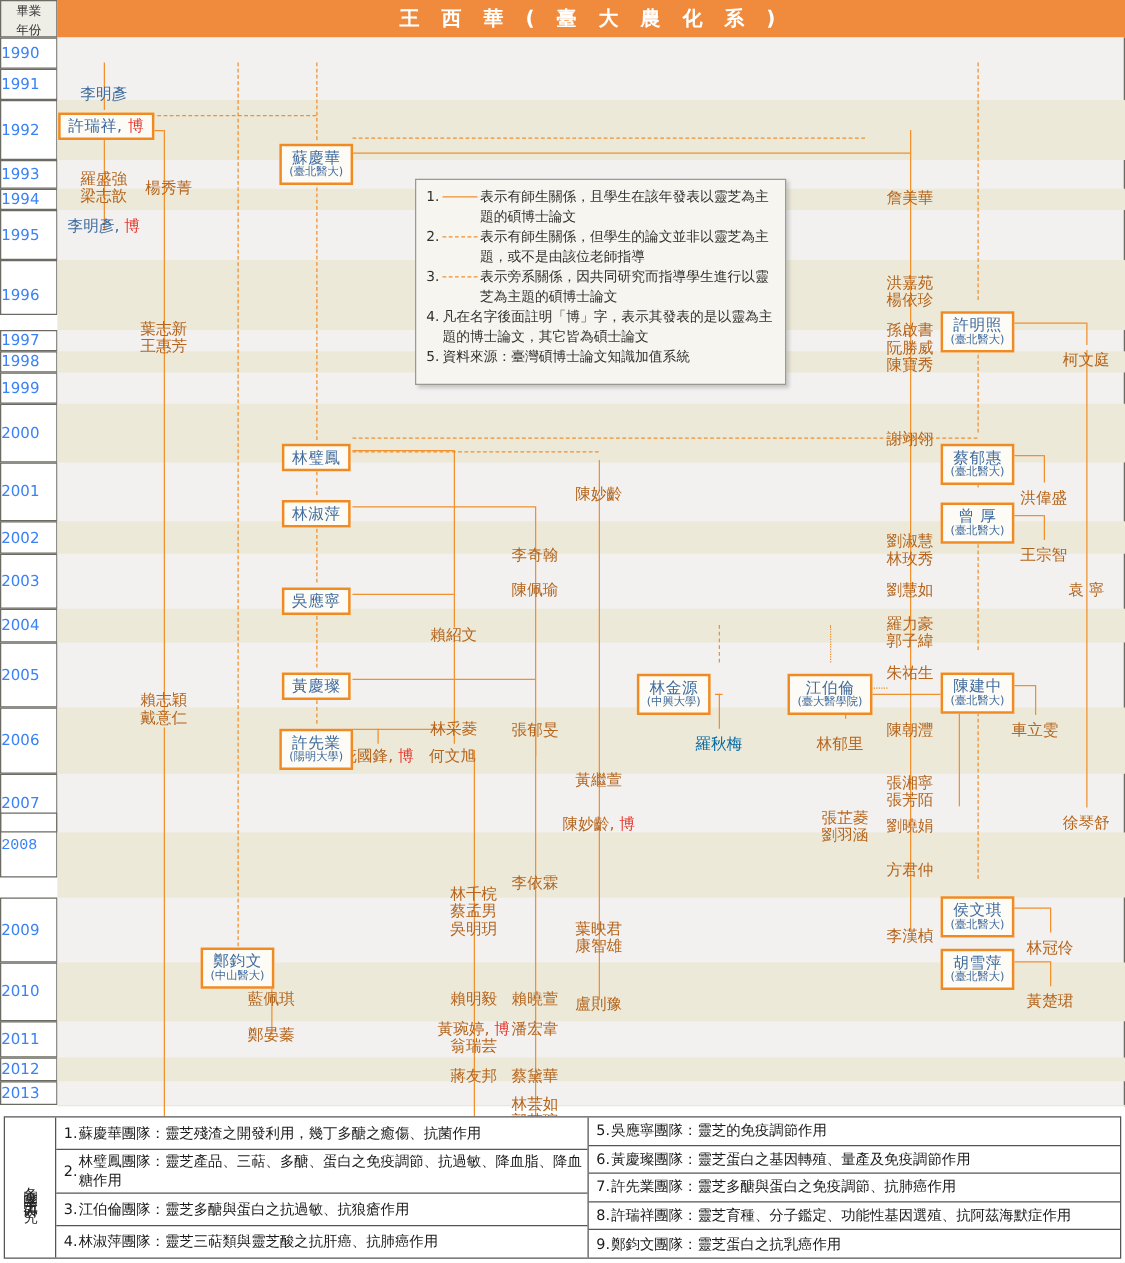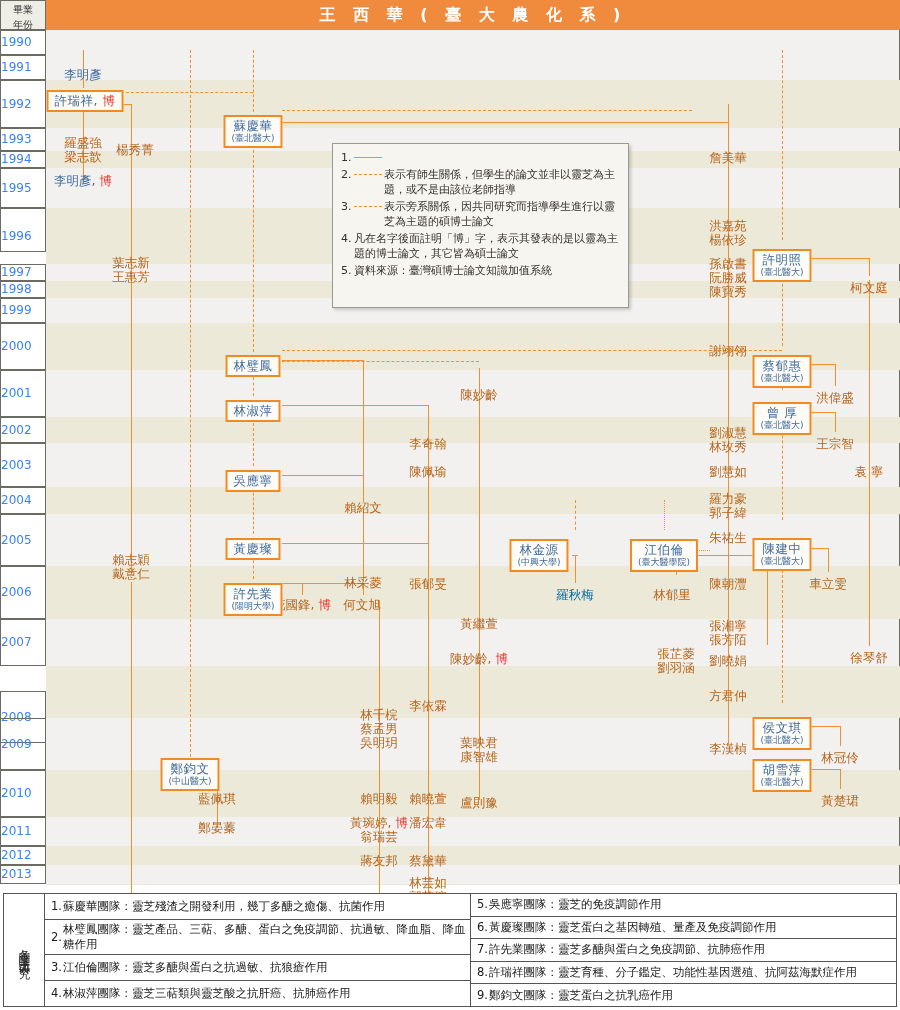--- a/index.html
+++ b/index.html
@@ -140,21 +140,21 @@
         </div>
         <div class="yearcell" style="top: 484px; height: 52px; line-height: 50px;">
           <span style="line-height: 50px;">2005</span>
         </div>
         <div class="yearcell" style="top: 536px; height: 53px; line-height: 51px;">
           <span style="line-height: 51px;">2006</span>
         </div>
         <div class="yearcell" style="top: 589px; height: 47px; line-height: 45px;">
           <span style="line-height: 45px;">2007</span>
         </div>
-        <div class="yearcell" style="top: 661px; height: 52px; line-height: 50px;">
+        <div class="yearcell" style="top: 620px; height: 52px; line-height: 50px; font-family: Liberation Mono, monospace;">
           <span style="line-height: 50px;">2008</span>
         </div>
         <div class="yearcell" style="top: 688px; height: 52px; line-height: 50px;">
           <span style="line-height: 50px;">2009</span>
         </div>
         <div class="yearcell" style="top: 740px; height: 47px; line-height: 45px;">
           <span style="line-height: 45px;">2010</span>
         </div>
         <div class="yearcell" style="top: 787px; height: 29px; line-height: 27px;">
           <span style="line-height: 27px;">2011</span>
@@ -180,20 +180,21 @@
         <div class="band" style="top: 816px; height: 19px;"></div>
         <div class="band" style="top: 854px; height: 1px;"></div>
       </div>
 
     <div id="legend">
         <div class="lg">
           <div class="num">1.</div>
           <div class="key">
             <i></i>
           </div>
+          <div class="txt">表示有師生關係，且學生在該年發表以靈芝為主題的碩博士論文</div>
         </div>
         <div class="lg">
           <div class="num">2.</div>
           <div class="key">
             <i class="dash"></i>
           </div>
           <div class="txt">表示有師生關係，但學生的論文並非以靈芝為主題，或不是由該位老師指導</div>
         </div>
         <div class="lg">
           <div class="num">3.</div>

